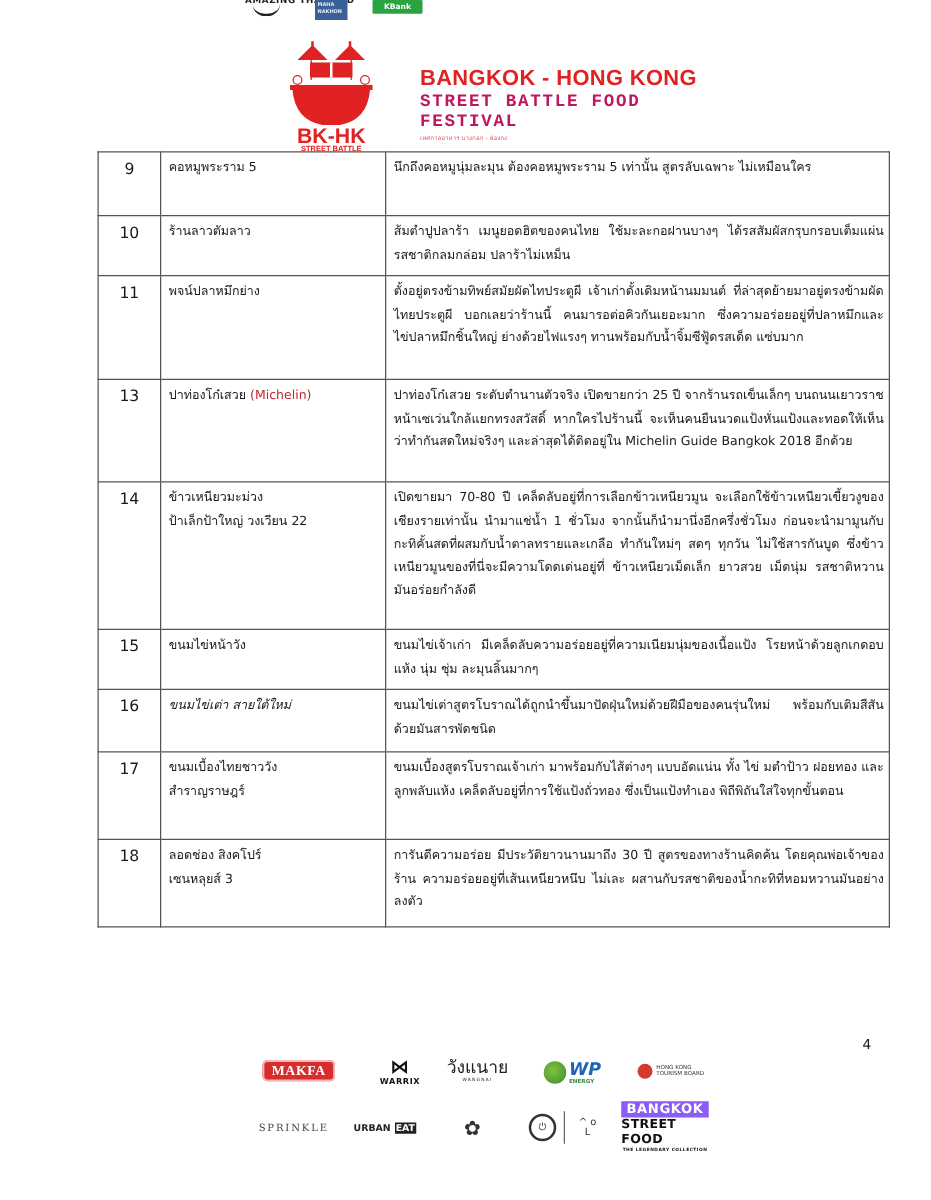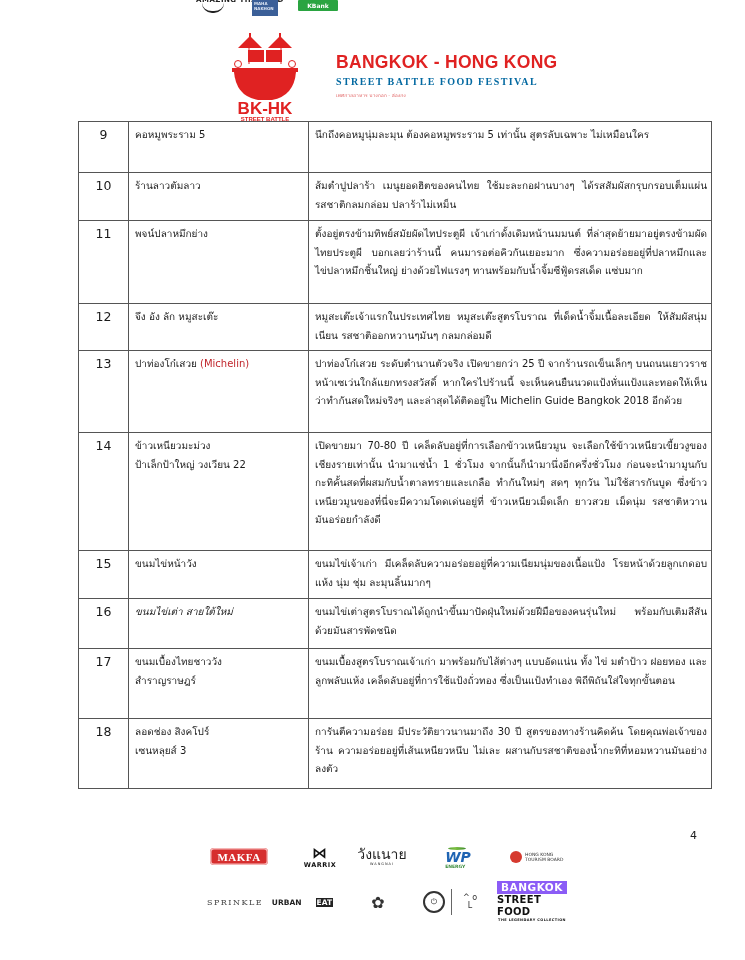--- a/index.html
+++ b/index.html
@@ -10,50 +10,50 @@
   .tl-thailand { position:absolute; left:6px; top:-4px; font-size:7px; font-weight:bold; color:#222; letter-spacing:0.5px; }
   .tl-thailand-swoosh { position:absolute; left:12px; top:3px; width:22px; height:8px; border-bottom:2px solid #222; border-radius:0 0 12px 12px; }
   .tl-maha { position:absolute; left:62px; top:0; width:26px; height:16px; background:#3b5f98; color:#dfe7f5; font-size:4px; line-height:5px; font-weight:bold; padding:1px 2px; box-sizing:border-box; }
   .tl-kbank { position:absolute; left:108px; top:0; width:40px; height:11px; background:#2aa441; color:#fff; font-size:6px; font-weight:bold; line-height:11px; text-align:center; border-radius:1px; }
 
   
   .brand { position:absolute; top:30px; left:228px; width:370px; height:92px; }
   .brand-icon { position:absolute; left:0; top:0; width:104px; height:92px; }
   .brand-text { position:absolute; left:108px; top:22px; }
   .bt-line1 { color:#e02222; font-family:"Liberation Sans", sans-serif; font-weight:bold; font-size:17.5px; letter-spacing:0.3px; line-height:20px; }
-  .bt-line2 { color:#0369a1; font-family:Liberation Serif, serif; font-weight:bold; font-size:10px; letter-spacing:1.4px; line-height:16px; margin-top:2px; }
+  .bt-line2 { color:#be185d; font-family:Liberation Mono, monospace; font-weight:bold; font-size:14px; letter-spacing:1.4px; line-height:16px; margin-top:2px; }
   .bt-line3 { color:#e06060; font-size:5px; line-height:8px; margin-top:1px; }
 
   
   .tbl { position:absolute; left:78px; top:121px; width:634px; border-collapse:collapse; table-layout:fixed; }
   .tbl td { border:1.2px solid #555; vertical-align:top; padding:4px 6px 0 6px; font-size:10px; line-height:18.5px; box-sizing:border-box; }
   .tbl td.num { width:50px; text-align:center; padding-left:0; padding-right:0; font-size:12.5px; }
   .tbl td.name { width:180px; }
   .tbl td.desc { text-align:justify; padding-right:4px; }
   .red { color:#c0262c; }
 
   .pagenum { position:absolute; left:690px; top:829px; font-size:11px; color:#222; }
 
   
   .sponsors { position:absolute; left:205px; top:840px; width:370px; height:100px; }
   .sp { position:absolute; display:flex; align-items:center; justify-content:center; }
   .sp-makfa { left:5px; top:8px; width:58px; height:17px; background:#d62e2e; color:#fff; border-radius:4px; font-family:"Liberation Serif", serif; font-weight:bold; font-size:11px; letter-spacing:0.5px; box-shadow:inset 0 0 0 1.5px #f5b5b5; }
   .sp-warrix { left:92px; top:2px; width:46px; height:30px; flex-direction:column; font-weight:bold; font-size:6.5px; letter-spacing:0.5px; color:#111; }
   .sp-warrix .wx { font-size:15px; line-height:16px; }
   .sp-wang { left:150px; top:5px; width:54px; height:24px; flex-direction:column; color:#222; font-size:14px; line-height:14px; }
   .sp-wang small { font-size:3.5px; line-height:6px; letter-spacing:1px; }
-  .sp-wp { left:225px; top:7px; width:56px; height:22px;flex-direction:column; }
+  .sp-wp { left:225px; top:7px; width:56px; height:22px; }
   .sp-wp .globe { width:18px; height:18px; border-radius:50%; background:radial-gradient(circle at 40% 40%, #7fc242, #3c8a2e); margin-right:2px; }
   .sp-wp .wpt { color:#1f64b3; font-weight:bold; font-style:italic; font-size:14px; line-height:14px; }
   .sp-wp .en { color:#3b8b3b; font-size:4.5px; display:block; line-height:5px; font-style:normal; }
   .sp-hk { left:305px; top:8px; width:55px; height:18px; color:#333; font-size:4.5px; line-height:5.5px; }
   .sp-hk .fl { width:12px; height:12px; border-radius:50%; background:#d63a2f; margin-right:3px; flex:none; }
   .sp-sprinkle { left:3px; top:56px; width:54px; height:12px; font-family:"DejaVu Serif", serif; font-size:8px; letter-spacing:1.5px; color:#444; }
   .sp-urban { left:78px; top:56px; width:50px; height:12px; font-size:7.5px; font-weight:bold; color:#222;justify-content:flex-end; }
-  .sp-urban .eat { background:#222; color:#fff; padding:0 1px; margin-left:14px; }
+  .sp-urban .eat { background:#222; color:#fff; padding:0 1px; margin-left:3px; }
   .sp-bee { left:160px; top:50px; width:26px; height:24px; font-size:16px; color:#333; }
   .sp-circ { left:218px; top:51px; width:22px; height:22px; border-radius:50%; border:2.5px solid #333; box-sizing:border-box; font-size:8px; color:#333; }
   .sp-div { left:246px; top:49px; width:1px; height:26px; background:#666; }
   .sp-aol { left:253px; top:50px; width:24px; height:24px; font-size:8px; line-height:8px; color:#333; flex-direction:column; }
   .sp-bsf { left:292px; top:46px; width:70px; height:32px; flex-direction:column; color:#111; }
   .sp-bsf .b1 { background:#8b5cf6; color:#fff; font-weight:bold; font-size:10.5px; line-height:13px; width:100%; text-align:center; letter-spacing:0.5px; }
   .sp-bsf .b2 { font-weight:bold; font-size:10px; line-height:12px; letter-spacing:0.3px; }
   .sp-bsf .b3 { font-size:3.5px; line-height:5px; font-weight:bold; letter-spacing:0.4px; }
 </style>
 </head>
@@ -103,25 +103,20 @@
       </tr>
       <tr style="height: 48px;">
         <td class="num">10</td>
         <td class="name"><span style="white-space: pre-line;">ร้านลาวตัมลาว</span></td>
         <td class="desc">ส้มตำปูปลาร้า เมนูยอดฮิตของคนไทย ใช้มะละกอฝานบางๆ ได้รสสัมผัสกรุบกรอบเต็มแผ่น รสชาติกลมกล่อม ปลาร้าไม่เหม็น</td>
       </tr>
       <tr style="height: 83px;">
         <td class="num">11</td>
         <td class="name"><span style="white-space: pre-line;">พจน์ปลาหมึกย่าง</span></td>
         <td class="desc">ตั้งอยู่ตรงข้ามทิพย์สมัยผัดไทประตูผี เจ้าเก่าดั้งเดิมหน้านมมนต์ ที่ล่าสุดย้ายมาอยู่ตรงข้ามผัดไทยประตูผี บอกเลยว่าร้านนี้ คนมารอต่อคิวกันเยอะมาก ซึ่งความอร่อยอยู่ที่ปลาหมึกและไข่ปลาหมึกชิ้นใหญ่ ย่างด้วยไฟแรงๆ ทานพร้อมกับน้ำจิ้มซีฟู้ดรสเด็ด แซ่บมาก</td>
-      </tr>
-      <tr style="height: 47px;">
-        <td class="num">12</td>
-        <td class="name"><span style="white-space: pre-line;">จึง อัง ลัก หมูสะเต๊ะ</span></td>
-        <td class="desc">หมูสะเต๊ะเจ้าแรกในประเทศไทย หมูสะเต๊ะสูตรโบราณ ที่เด็ดน้ำจิ้มเนื้อละเอียด ให้สัมผัสนุ่มเนียน รสชาติออกหวานๆมันๆ กลมกล่อมดี</td>
       </tr>
       <tr style="height: 82px;">
         <td class="num">13</td>
         <td class="name"><span style="white-space: pre-line;">ปาท่องโก๋เสวย</span> <span class="red">(Michelin)</span></td>
         <td class="desc">ปาท่องโก๋เสวย ระดับตำนานตัวจริง เปิดขายกว่า 25 ปี จากร้านรถเข็นเล็กๆ บนถนนเยาวราช หน้าเซเว่นใกล้แยกทรงสวัสดิ์ หากใครไปร้านนี้ จะเห็นคนยืนนวดแป้งหั่นแป้งและทอดให้เห็นว่าทำกันสดใหม่จริงๆ และล่าสุดได้ติดอยู่ใน Michelin Guide Bangkok 2018 อีกด้วย</td>
       </tr>
       <tr style="height: 118px;">
         <td class="num">14</td>
         <td class="name"><span style="white-space: pre-line;">ข้าวเหนียวมะม่วง
 ป้าเล็กป้าใหญ่ วงเวียน 22</span></td>

